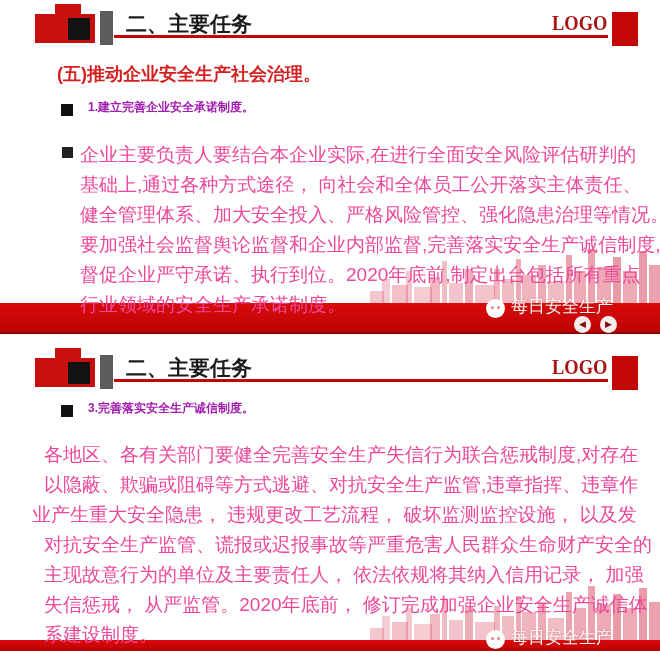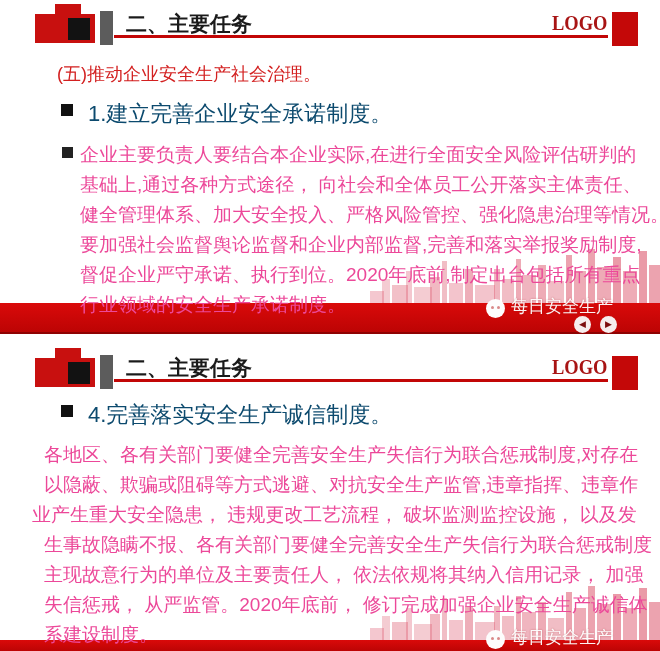--- a/index.html
+++ b/index.html
@@ -17,23 +17,23 @@
   .deco-black{position:absolute;left:68px;top:18px;width:22px;height:22px;background:#121212}
   .deco-gray{position:absolute;left:100px;top:11px;width:13px;height:34px;background:#5c5c5c}
   .hline{position:absolute;left:114px;top:35px;width:494px;height:3px;background:#c20606}
   .htitle{position:absolute;left:126px;top:10px;font-size:21px;font-weight:700;color:#1a1a1a;white-space:nowrap}
   .hlogo{position:absolute;left:552px;top:11px;font-size:21px;font-weight:700;color:#a81414;
          font-family:"Liberation Serif","DejaVu Serif",serif;transform:scaleX(.88);transform-origin:left;
          letter-spacing:0}
   .hsq{position:absolute;left:612px;top:12px;width:26px;height:34px;background:#c40808}
 
   
-  .sec-heading{position:absolute;left:57px;top:62px;font-size:18px;font-weight:400;color:#d32020;white-space:nowrap}
+  .sec-heading{position:absolute;left:57px;top:62px;font-size:18px;font-weight:700;color:#d32020;white-space:nowrap}
   .item-bullet{position:absolute;width:12px;height:12px;background:#111}
-  .item-heading{position:absolute;font-size:22px;font-weight:400;color:#0c4a6e;white-space:nowrap}
+  .item-heading{position:absolute;font-size:12px;font-weight:700;color:#a21caf;white-space:nowrap}
   .body-bullet{position:absolute;left:62px;top:147px;width:11px;height:11px;background:#222}
   .bline{position:absolute;font-size:19px;line-height:30px;color:#ec4899;white-space:nowrap}
 
   
   .band{position:absolute;left:0;width:660px;background:linear-gradient(#da0a0a,#bc0404);border-bottom:2px solid #8e0202;z-index:1}
   #band1{top:303px;height:29px}
   #strip2{top:296px;height:11px;border-bottom:none}
   .overband{z-index:2}
 
   
@@ -68,21 +68,21 @@
 
   <div class="sec-heading">(五)推动企业安全生产社会治理。</div>
 
   <div class="item-bullet" style="left:61px;top:104px"></div>
   <div class="item-heading" style="left:88px;top:99px">1.建立完善企业安全承诺制度。</div>
 
   <div class="body-bullet"></div>
   <div class="bline overband" style="left:80px;top:140px">企业主要负责人要结合本企业实际,在进行全面安全风险评估研判的</div>
   <div class="bline overband" style="left:80px;top:170px">基础上,通过各种方式途径， 向社会和全体员工公开落实主体责任、</div>
   <div class="bline overband" style="left:80px;top:200px">健全管理体系、加大安全投入、严格风险管控、强化隐患治理等情况。</div>
-  <div class="bline overband" style="left:80px;top:230px">要加强社会监督舆论监督和企业内部监督,完善和落实举报奖励制度,</div>
+  <div class="bline overband" style="left:80px;top:230px">要加强社会监督舆论监督和企业内部监督,完善落实安全生产诚信制度,</div>
   <div class="bline overband" style="left:80px;top:260px">督促企业严守承诺、执行到位。2020年底前,制定出台包括所有重点</div>
   <div class="bline overband" style="left:80px;top:290px">行业领域的安全生产承诺制度。</div>
 
   <div class="skyline" style="top:241px">
     <svg width="290" height="62" viewBox="0 0 290 62" xmlns="http://www.w3.org/2000/svg">
       <g fill="#d9475f">
         <rect x="0" y="50" width="14" height="12" opacity=".30"></rect>
           <rect x="12" y="38" width="8" height="24" opacity=".28"></rect>
         <rect x="22" y="44" width="16" height="18" opacity=".34"></rect>
           <rect x="36" y="30" width="6" height="32" opacity=".30"></rect>
@@ -131,26 +131,26 @@
   <div class="deco-big"></div>
   <div class="deco-top"></div>
   <div class="deco-black"></div>
   <div class="deco-gray"></div>
   <div class="hline"></div>
   <div class="htitle">二、主要任务</div>
   <div class="hlogo">LOGO</div>
   <div class="hsq"></div>
 
   <div class="item-bullet" style="left:61px;top:61px"></div>
-  <div class="item-heading" style="left:88px;top:56px">4.完善落实安全生产诚信制度。</div>
+  <div class="item-heading" style="left:88px;top:56px">3.完善落实安全生产诚信制度。</div>
 
   <div class="bline overband" style="left:44px;top:126px">以隐蔽、欺骗或阻碍等方式逃避、对抗安全生产监管,违章指挥、违章作</div>
   <div class="bline overband" style="left:44px;top:96px">各地区、各有关部门要健全完善安全生产失信行为联合惩戒制度,对存在</div>
   <div class="bline overband" style="left:32px;top:156px">业产生重大安全隐患， 违规更改工艺流程， 破坏监测监控设施， 以及发</div>
-  <div class="bline overband" style="left:44px;top:186px">生事故隐瞒不报、各有关部门要健全完善安全生产失信行为联合惩戒制度</div>
+  <div class="bline overband" style="left:44px;top:186px">对抗安全生产监管、谎报或迟报事故等严重危害人民群众生命财产安全的</div>
   <div class="bline overband" style="left:44px;top:216px">主现故意行为的单位及主要责任人， 依法依规将其纳入信用记录， 加强</div>
   <div class="bline overband" style="left:44px;top:246px">失信惩戒， 从严监管。2020年底前， 修订完成加强企业安全生产诚信体</div>
   <div class="bline overband" style="left:44px;top:276px">系建设制度。</div>
 
   <div class="skyline" style="top:234px">
     <svg width="290" height="62" viewBox="0 0 290 62" xmlns="http://www.w3.org/2000/svg">
       <g fill="#d9475f">
         <rect x="0" y="50" width="14" height="12" opacity=".30"></rect>
           <rect x="12" y="38" width="8" height="24" opacity=".28"></rect>
         <rect x="22" y="44" width="16" height="18" opacity=".34"></rect>

